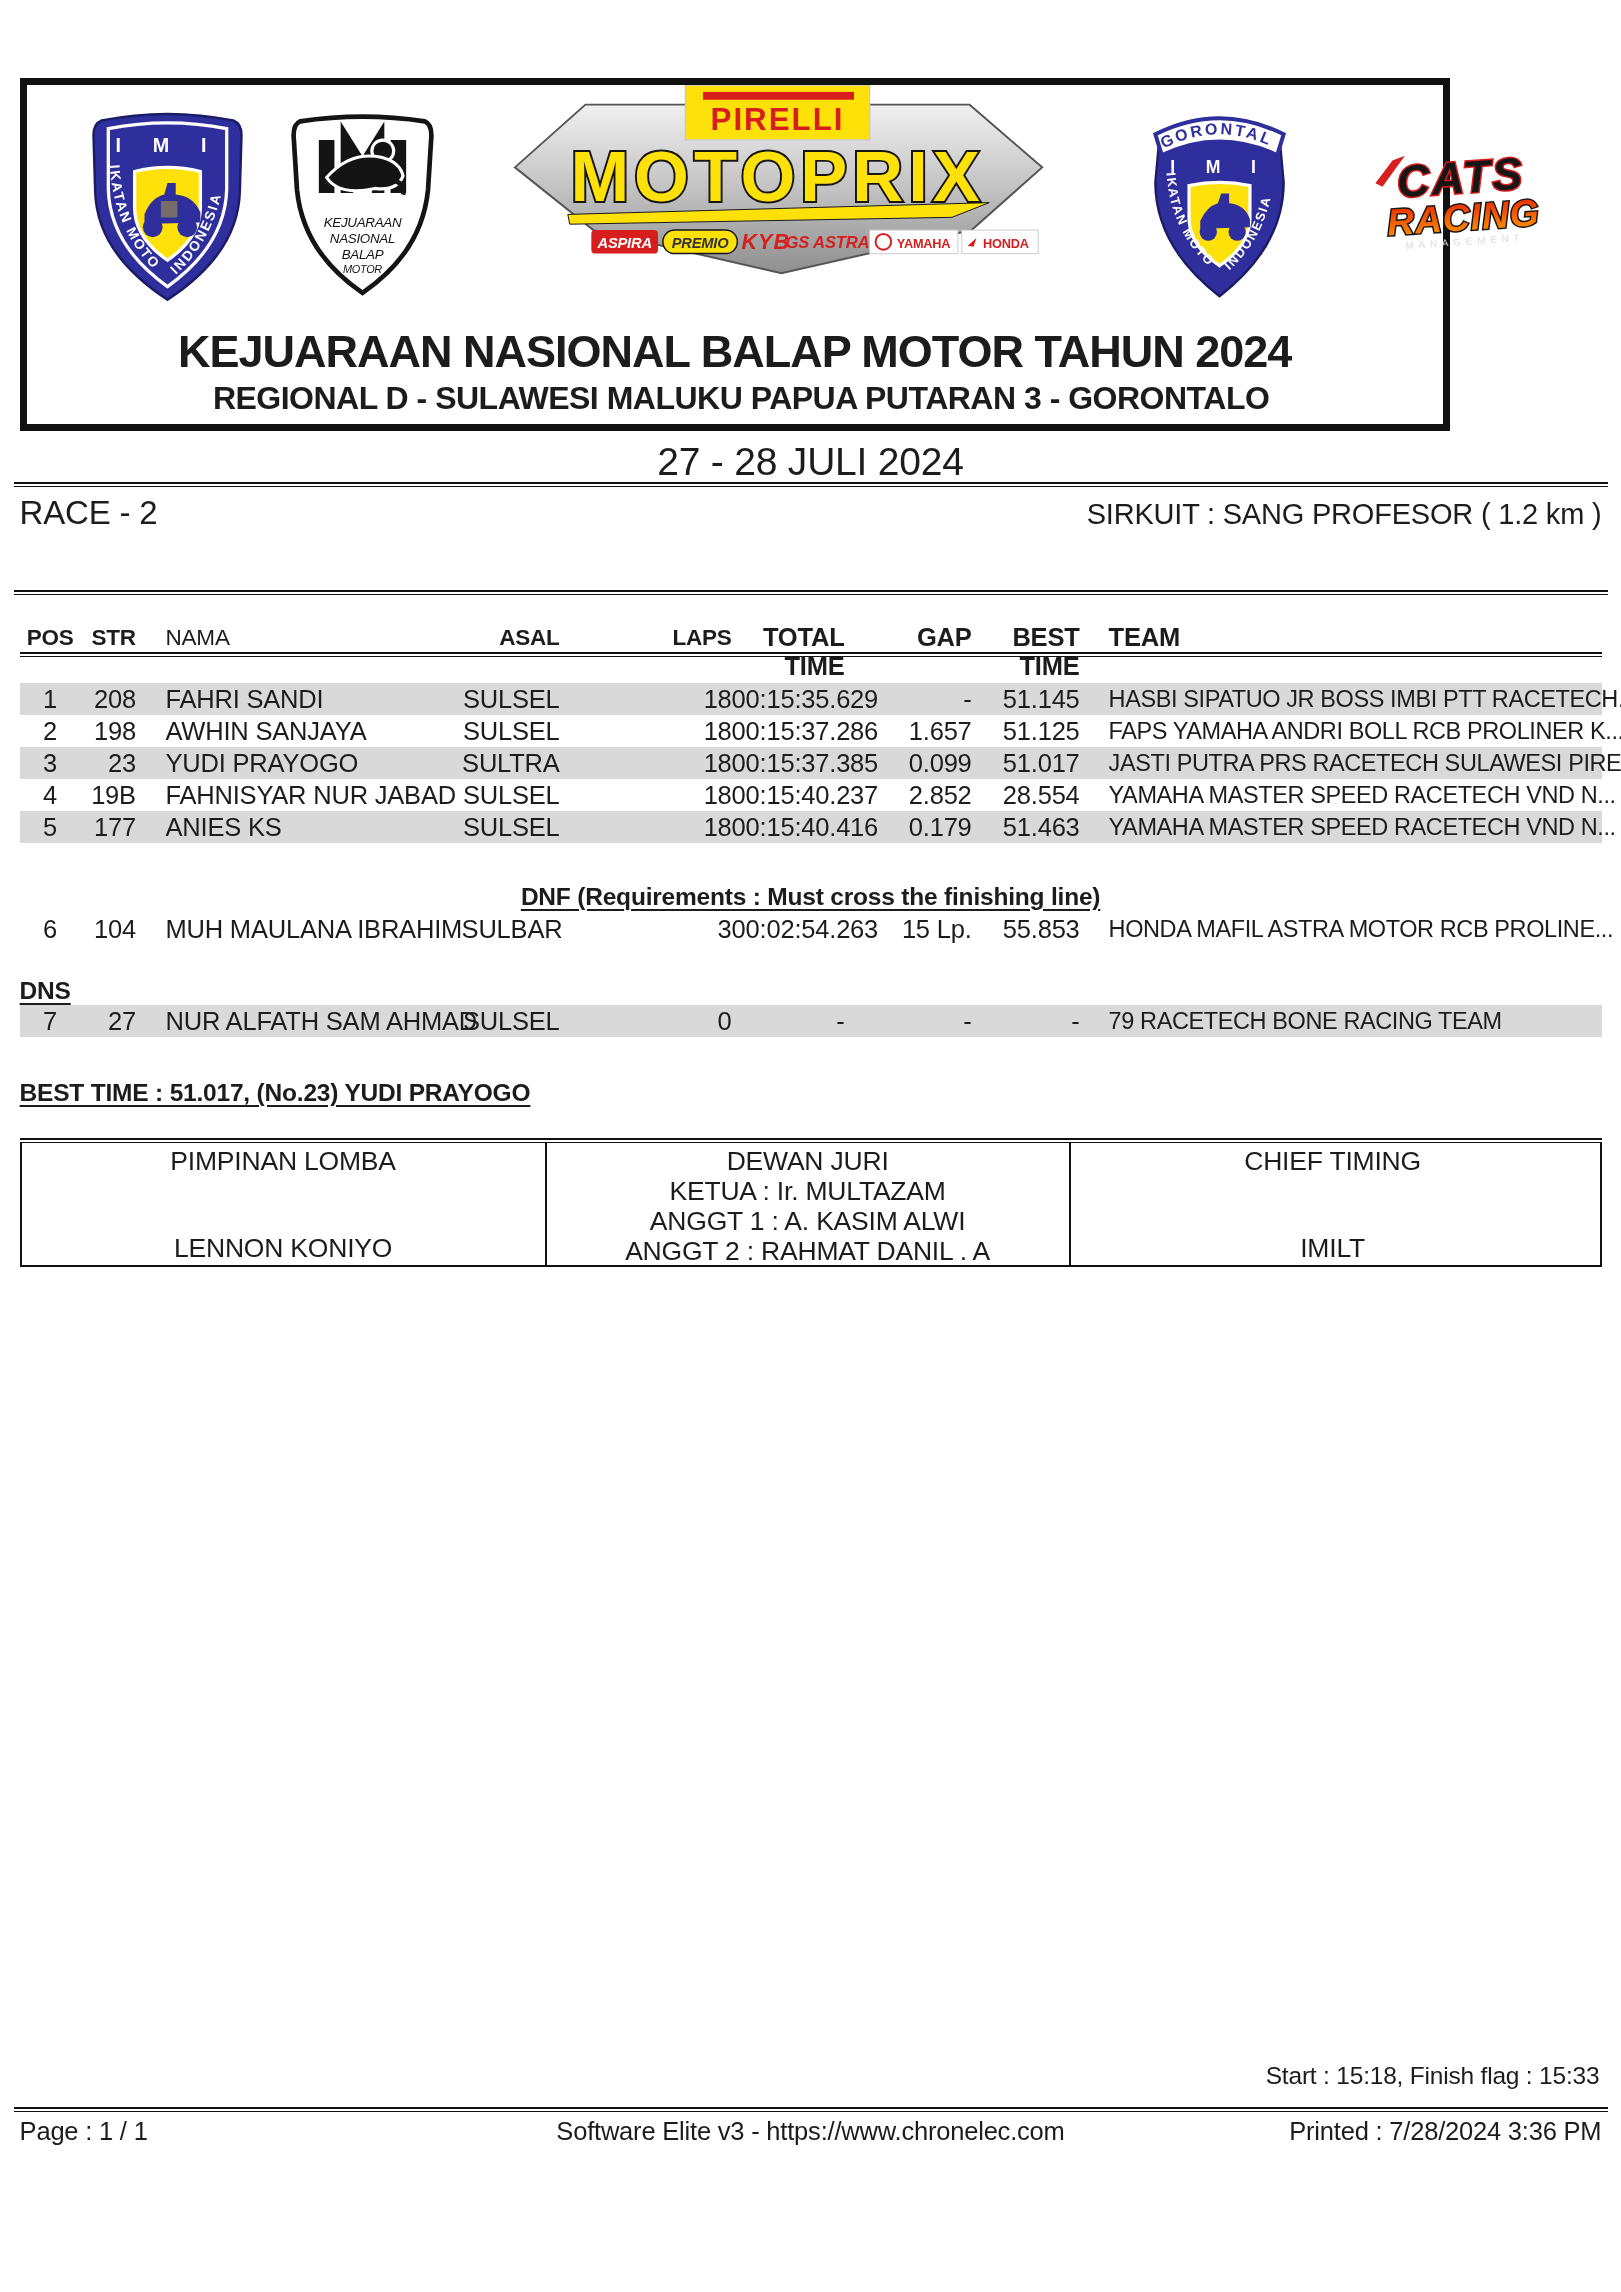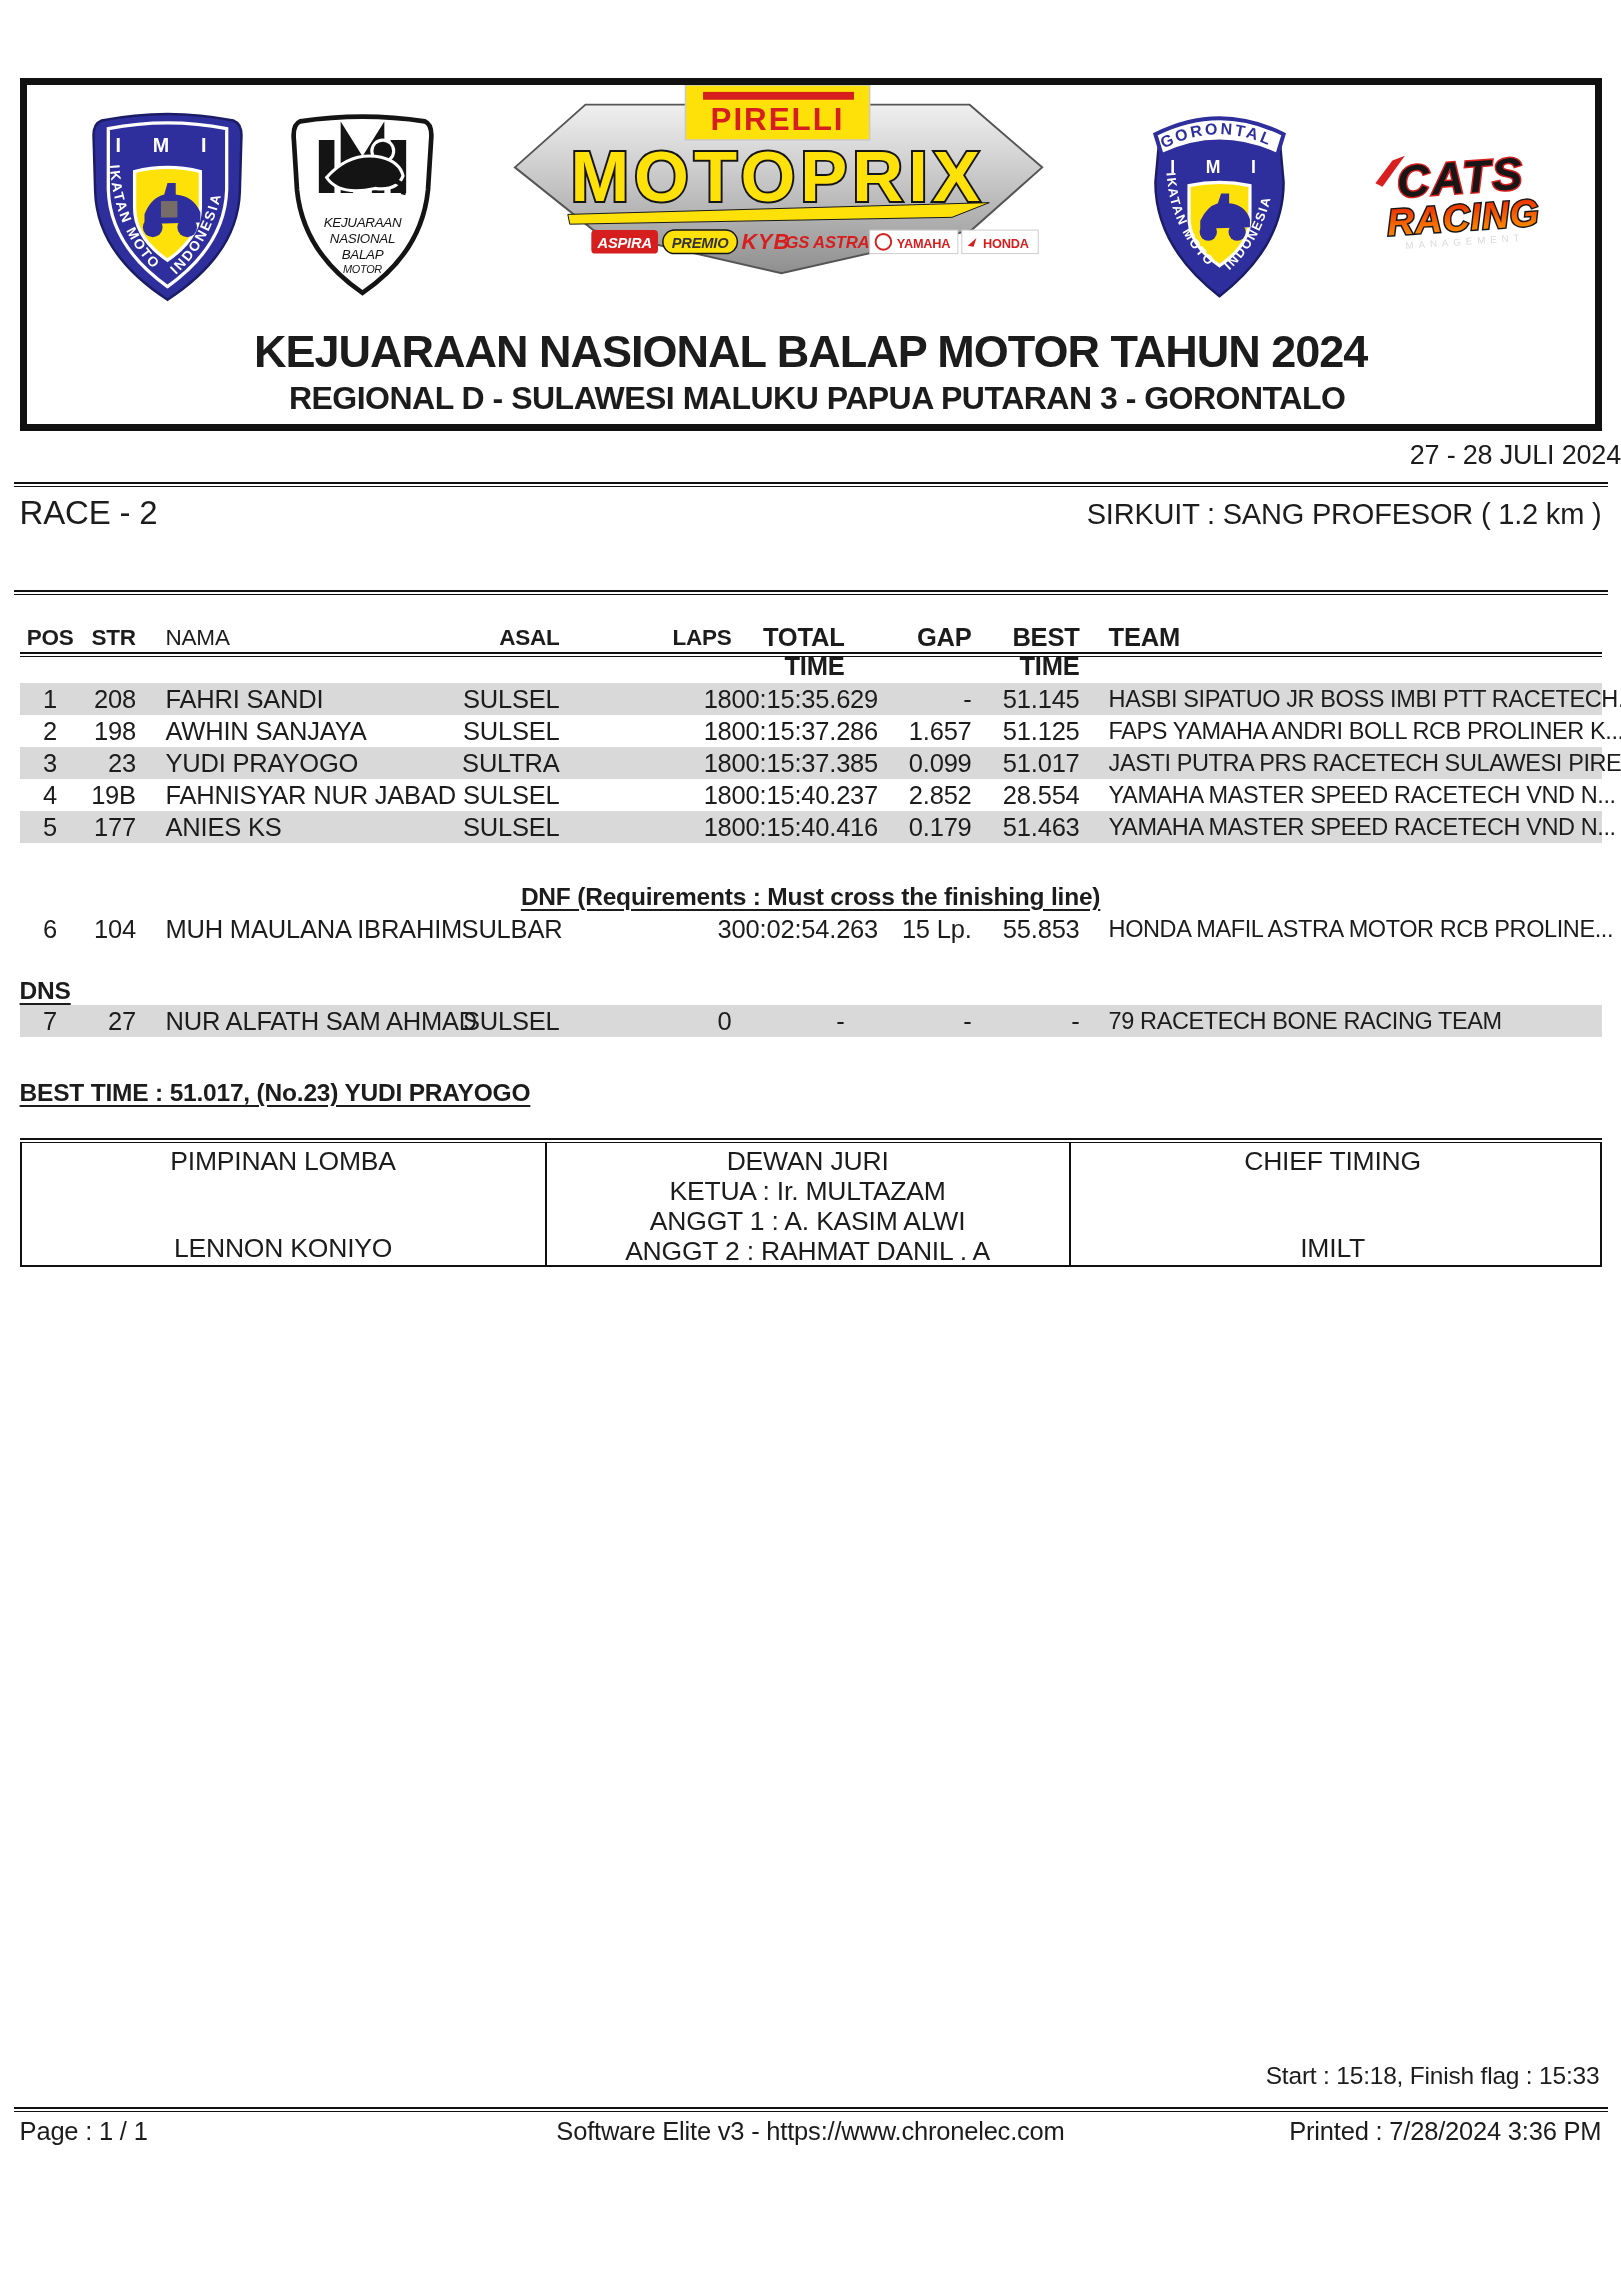--- a/index.html
+++ b/index.html
@@ -9,40 +9,40 @@
     font-family:"Liberation Sans","DejaVu Sans",sans-serif;
     color:#1c1c1c;
     position:relative;
     overflow:hidden;
     letter-spacing:-0.2px;
   }
   .abs { position:absolute; }
 
   
   .header-box {
-    position:absolute; left:19.6px; top:78px; width:1582px; height:353px;
+    position:absolute; left:19.6px; top:78px; width:1430px; height:353px;
     border:7.8px solid #111; box-sizing:border-box;padding-left:41px;
   }
   .hdr-title {
     position:absolute; left:0; right:0; top:241px; text-align:center;
     font-size:45px; font-weight:700; letter-spacing:-1px; white-space:nowrap;
   }
   .hdr-sub {
     position:absolute; left:13px; right:0; top:295px; text-align:center;
     font-size:32px; font-weight:700; letter-spacing:-0.5px; white-space:nowrap;
   }
   .logo { position:absolute; }
   .logo-imi   { left:57px;   top:23.5px;  width:167px; height:194px; }
   .logo-knbm  { left:251px;  top:27.4px;  width:169px; height:184px; }
   .logo-mpx   { left:482px;  top:0px;   width:541px; height:200px; }
   .logo-gtlo  { left:1111px; top:13.7px;  width:163px; height:202px; }
   .logo-cats  { left:1333px; top:63px;  width:202px; height:102px; }
 
   
-  .date-line { position:absolute; top:440px; left:0; right:0; text-align:right; font-size:27px; }
+  .date-line { position:absolute; top:440px; left:0; right:0; text-align:center; font-size:39px; }
   .rule { position:absolute; left:13.7px; width:1594px; height:2px;
           border-top:2.9px solid #111; border-bottom:1px solid #111; }
   #rule1 { top:482px; }
   #rule2 { top:590px; }
   #rule3 { top:2107px; }
   .race-line  { position:absolute; left:19.6px; right:19.6px; top:494px; display:flex;
                 justify-content:space-between; align-items:baseline; }
   .race-name  { font-size:33px; }
   .circuit    { font-size:29px; }
   .class-line { position:absolute; left:19.6px; right:19.6px; top:546px; display:flex;

